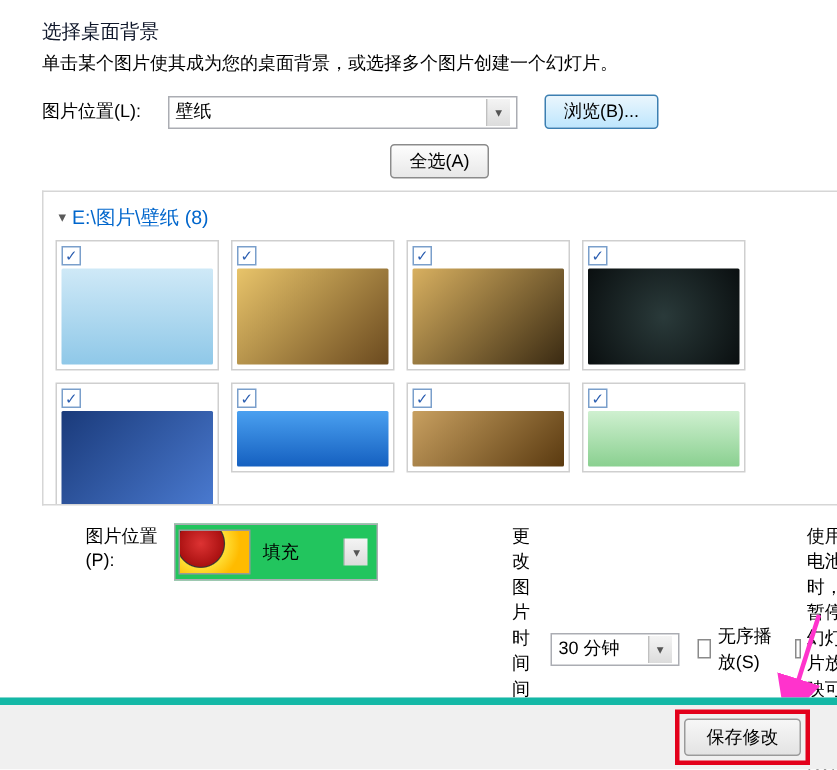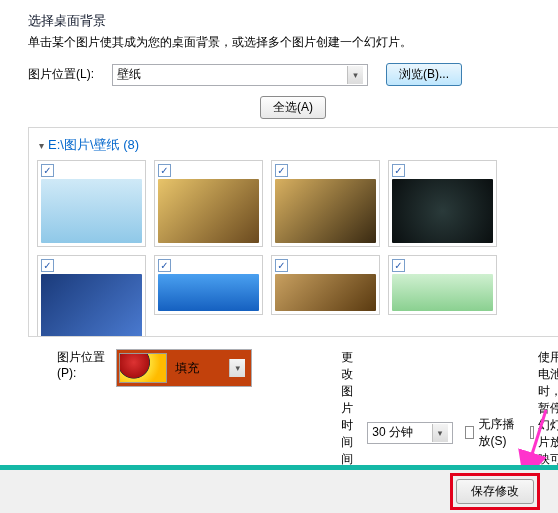--- a/index.html
+++ b/index.html
@@ -11,21 +11,21 @@
   height: 513px;
   overflow: hidden;
   position: relative;
 }
 .header { padding: 12px 18px 4px 28px; }
 .title { color: #0f172a; font-size: 13px; margin-bottom: 4px; }
 .subtitle { color: #000; font-size: 12px; }
 .row { display: flex; align-items: center; padding: 8px 0 6px 28px; gap: 18px; }
 .label { color: #000; }
 .select-wide {
-  width: 256px; height: 22px; border: 1px solid #abadb3;
+  width: 233px; height: 22px; border: 1px solid #abadb3;
   background: #fff; padding: 0 4px; font-size: 12px;
   display: flex; align-items: center; justify-content: space-between;
 }
 .btn {
   border: 1px solid #8b8b8b; border-radius: 3px;
   background: linear-gradient(#fdfdfd,#e8e8e8);
   padding: 2px 12px; font-size: 12px; cursor: pointer;
   height: 23px; display: inline-flex; align-items: center;
 }
 .btn.browse {
@@ -52,21 +52,21 @@
   background:#fff; margin-bottom:2px; display:flex;
   align-items:center; justify-content:center; font-size:10px; color:#2a5db0;
 }
 .thumb .img { flex:1; border-radius:1px; }
 .thumb.partial { height: 60px; }
 .thumb.partial .img { height: 40px; }
 .lower { padding: 12px 0 0 28px; display:flex; gap:60px; }
 .col { display:flex; gap:6px;margin-left:29px; }
 .fill-select {
   width: 170px; height: 38px; border:1px solid #abadb3;
-  background:#c2410c; display:flex; align-items:center; padding:2px 6px 2px 2px;
+  background:#22c55e; display:flex; align-items:center; padding:2px 6px 2px 2px;
   justify-content:space-between;
 }
 .swatch { width:48px; height:30px; background: radial-gradient(circle at 30% 30%, #d33, #a11 40%, #333 42%, #fd3 44%, #fb0 70%); border:1px solid #999;}
 .interval-row { display:flex; align-items:center; gap:12px; }
 .sel-small {
   width:112px; height:22px; border:1px solid #abadb3; background:#fff;
   display:flex; align-items:center; justify-content:space-between; padding:0 4px;
 }
 .chk { display:flex; align-items:center; gap:4px; }
 .chkbox { width:13px; height:13px; border:1px solid #8a8a8a; background:#fff;}

